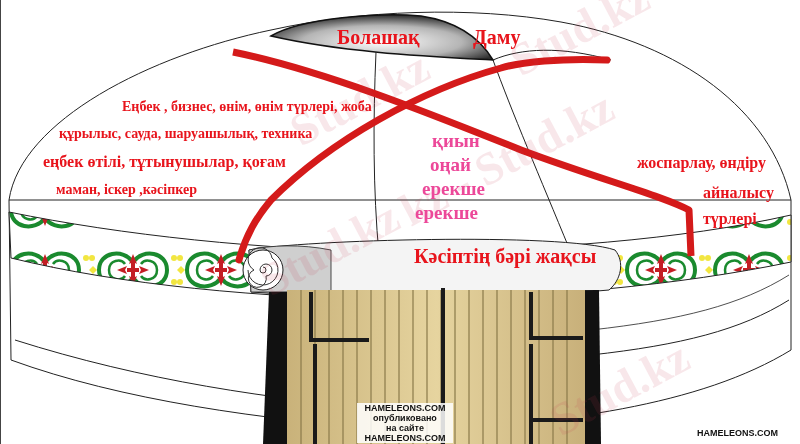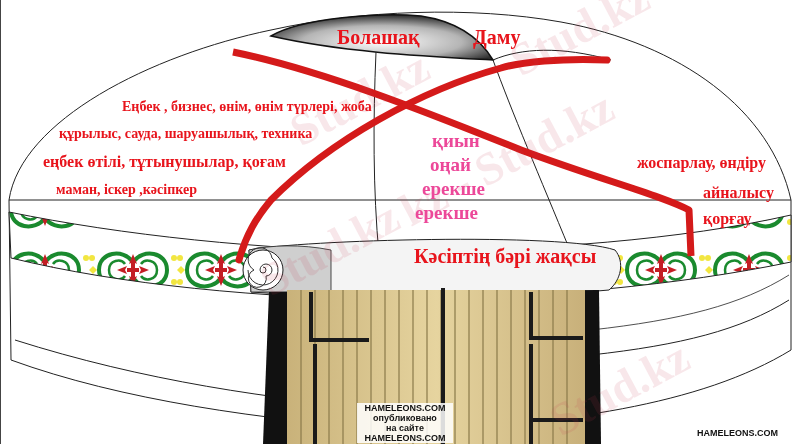--- a/index.html
+++ b/index.html
@@ -123,21 +123,21 @@
   <div class="lbl red t16" style="left:42px; top:153px;">еңбек өтілі, тұтынушылар, қоғам</div>
   <div class="lbl red t14" style="left:55px; top:182px;">маман, іскер ,кәсіпкер</div>
 
   <div class="lbl green t19" style="left:431px; top:130px;">қиын</div>
   <div class="lbl green t19" style="left:429px; top:154px;">оңай</div>
   <div class="lbl green t19" style="left:421px; top:178px;">ерекше</div>
   <div class="lbl green t19" style="left:414px; top:202px;">ерекше</div>
 
   <div class="lbl red t16" style="left:636px; top:154px;">жоспарлау, өндіру</div>
   <div class="lbl red t16" style="left:702px; top:184px;">айналысу</div>
-  <div class="lbl red t16" style="left:702px; top:210px;">қорғау</div>
+  <div class="lbl red t16" style="left:702px; top:210px;">түрлері</div>
 
   <div class="lbl red t20" style="left:413px; top:245px;">Кәсіптің  бәрі жақсы</div>
 
   <div class="credit" style="left:356px; top:403px; width:96px;">
     <span>HAMELEONS.COM</span>
     <span>опубликовано</span>
     <span>на сайте</span>
     <span>HAMELEONS.COM</span>
   </div>
   <div class="credit-r" style="left:696px; top:428px;">HAMELEONS.COM</div>

